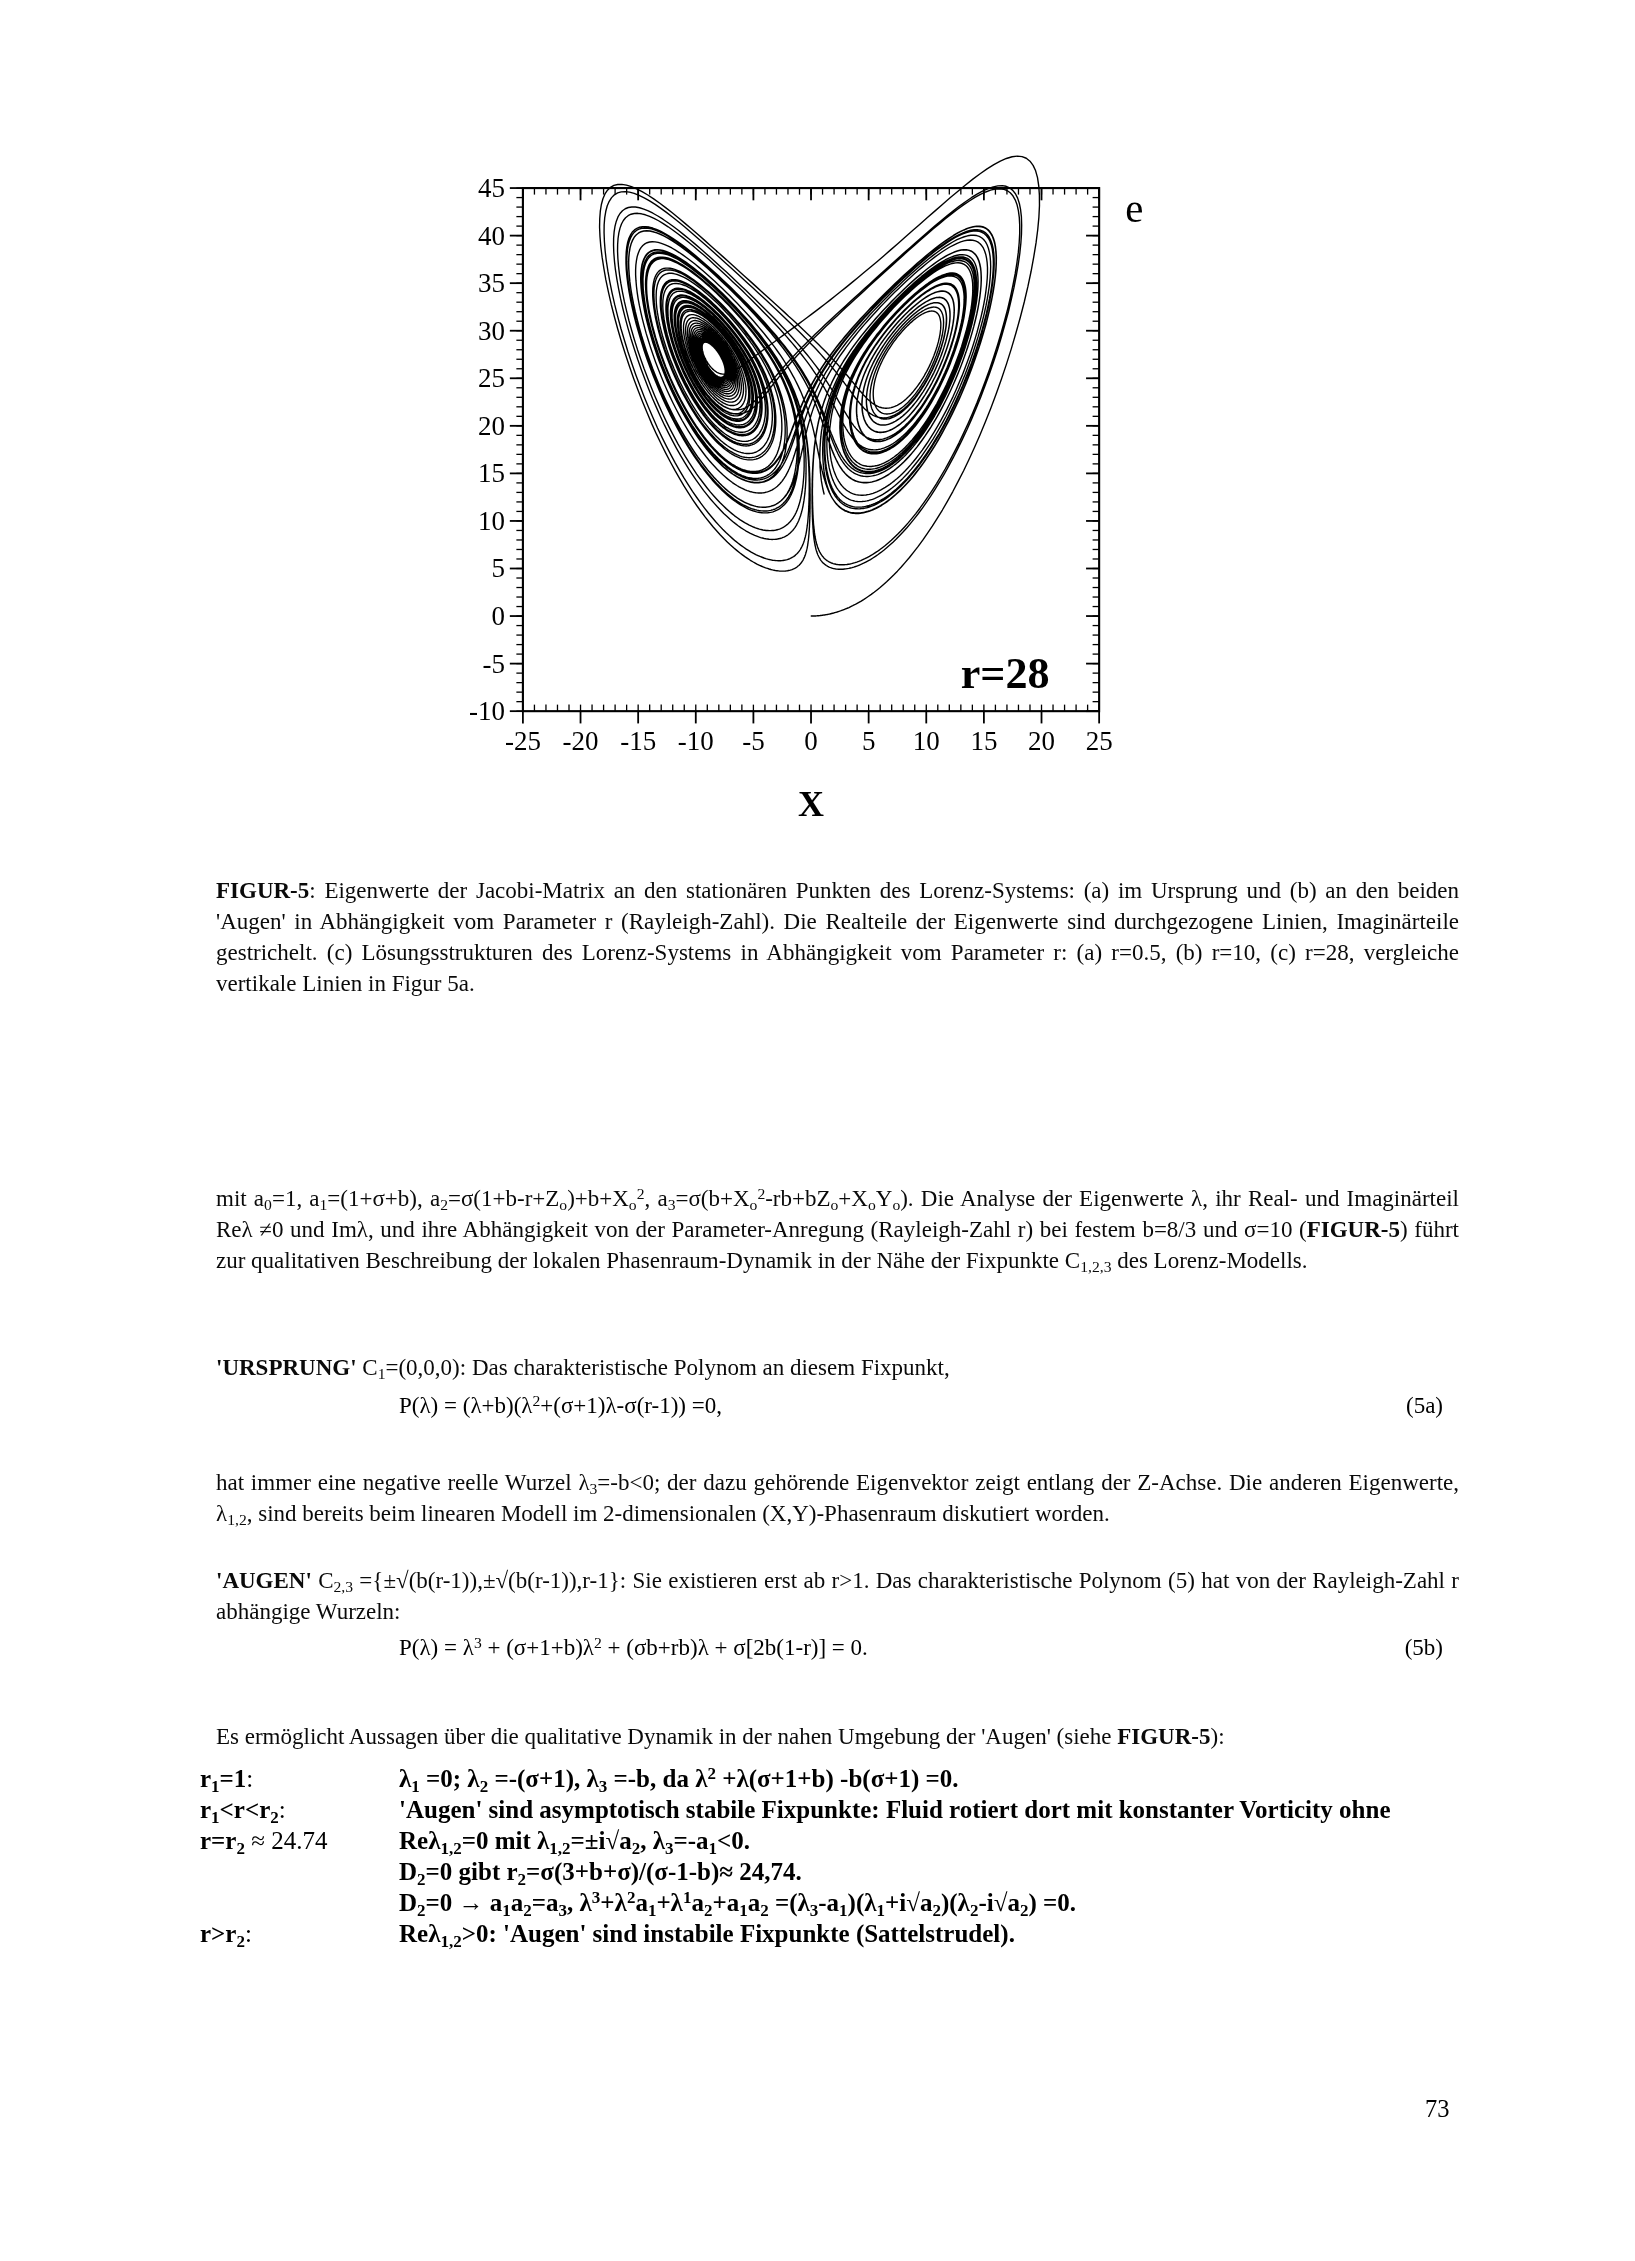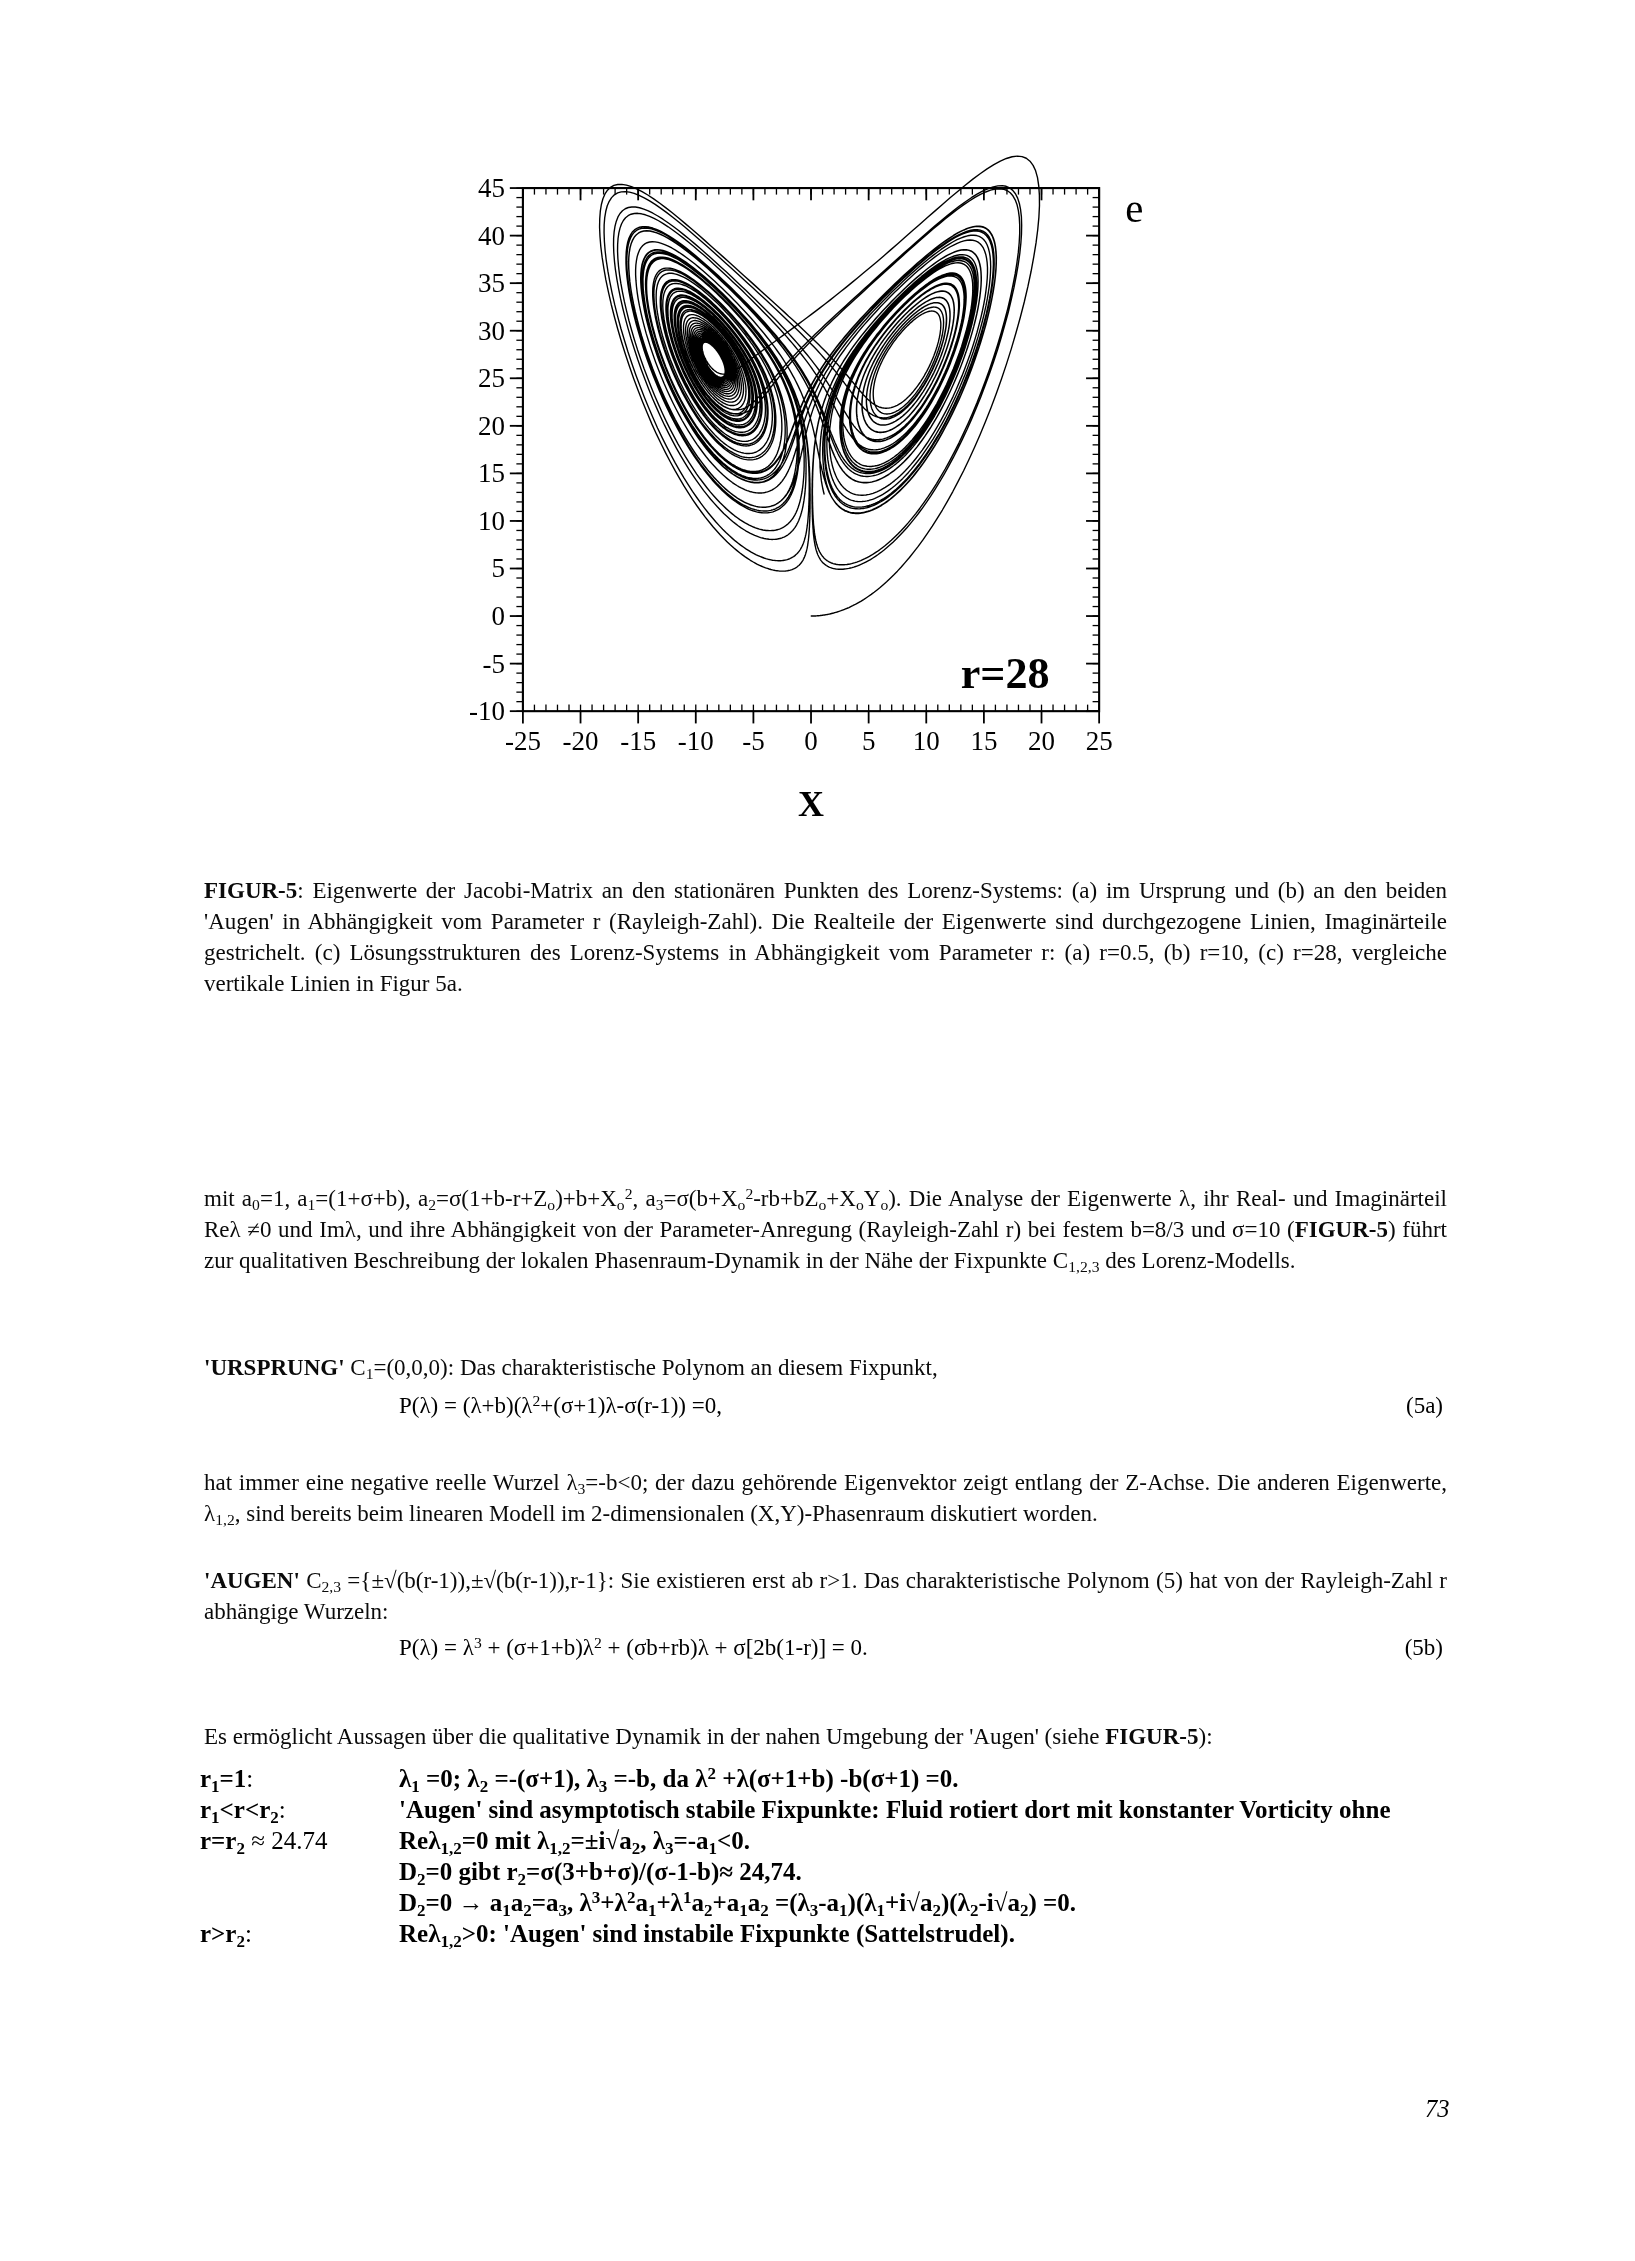--- a/index.html
+++ b/index.html
@@ -1,18 +1,18 @@
 <!DOCTYPE html>
 <html style="font-size:13px"><head>
 <meta charset="utf-8">
 <style>
   html,body{margin:0;padding:0;background:#e8e8e8;}
   .page{position:relative;width:1636px;height:2261px;background:#ffffff;color:#000;
         font-family:"Liberation Serif",serif;overflow:hidden;}
-  .blk{position:absolute;left:204px;width:1243px;font-size:23px;line-height:31px;
+  .blk{position:absolute;left:216px;width:1243px;font-size:23px;line-height:31px;
        text-align:justify;color:#0a0a0a;}
   .blk b{font-weight:bold;}
   sub{font-size:68%;line-height:0;vertical-align:baseline;position:relative;top:0.28em;}
   sup{font-size:68%;line-height:0;vertical-align:baseline;position:relative;top:-0.45em;}
   .eqrow{position:absolute;left:200px;width:1243px;font-size:23px;line-height:31px;}
   .eqrow .eq{position:absolute;left:199px;white-space:nowrap;}
   .eqrow .eqnum{position:absolute;right:0;}
   .cases{position:absolute;left:200px;width:1276px;font-size:25px;line-height:31px;}
   .case{position:relative;}
   .case .term{position:absolute;left:0;top:0;white-space:nowrap;}
@@ -364,15 +364,15 @@
       </div>
     </div>
     <div class="case">
       <span class="term"><b>r&gt;r<sub>2</sub></b>:</span>
       <div class="defs">
         <div>Reλ<sub>1,2</sub>&gt;0: 'Augen' sind instabile Fixpunkte (Sattelstrudel).</div>
       </div>
     </div>
   </div>
 
-  <div class="pageno" style="left:1425px;top:2095px;font-style:italic;">73</div>
+  <div class="pageno" style="left:1425px;top:2095px;">73</div>
 </div>
 
 
 </body></html>

